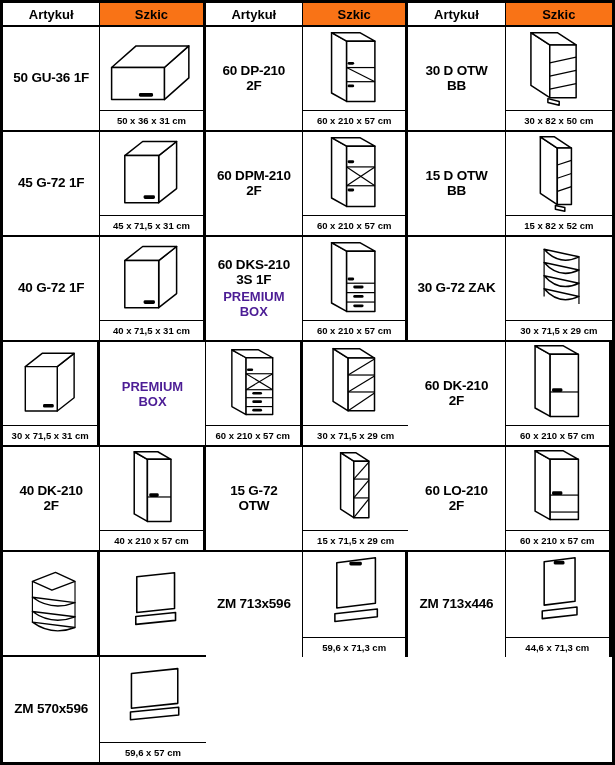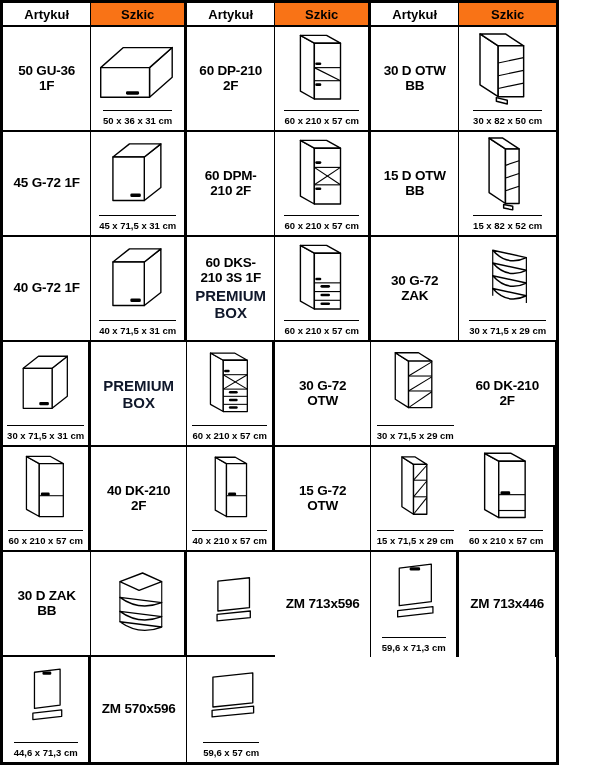--- a/index.html
+++ b/index.html
@@ -1,32 +1,32 @@
 <!DOCTYPE html>
 <html><head>
 <meta charset="utf-8">
 <style>
   html,body{margin:0;padding:0;background:#fff;}
   .catalog{
-    width:559px;height:765px;box-sizing:border-box;
+    width:615px;height:765px;box-sizing:border-box;
     display:grid;
     grid-template-columns:97fr 105fr 97fr 105fr 97fr 106fr;
     grid-template-rows:24px repeat(7,1fr);
     border:3px solid #000;background:#fff;
     font-family:"Liberation Sans",sans-serif;color:#000;
   }
-  .cell{border-right:1.5px solid #000;border-bottom:2.5px solid #000;box-sizing:border-box;min-width:0;min-height:0;overflow:hidden;align-items:center;}
+  .cell{border-right:1.5px solid #000;border-bottom:2.5px solid #000;box-sizing:border-box;min-width:0;min-height:0;overflow:hidden;}
   .c-sk{border-right:3px solid #000;}
   .g2.c-sk{border-right:none;}
   .last-row{border-bottom:none;}
   .hdr{display:flex;align-items:center;justify-content:center;font-size:13px;font-weight:600;}
   .hdr.sk-h{background:#f97316;}
   .art{display:flex;flex-direction:column;align-items:center;justify-content:center;gap:2px;text-align:center;padding:8px;}
   .code{font-size:13.5px;font-weight:700;letter-spacing:-0.2px;line-height:1.1;}
-  .premium{font-size:15px;font-weight:700;color:#0f172a;}
+  .premium{font-size:13px;font-weight:700;color:#4c1d95;}
   .sk{display:flex;flex-direction:column;}
   .draw{flex:1;display:flex;align-items:center;justify-content:center;padding:1px;min-height:0;}
   .draw svg{width:100%;height:100%;}
   .dims{height:19px;border-top:1.5px solid #000;display:flex;align-items:center;justify-content:center;font-size:9.5px;font-weight:700;flex:none;}
 </style>
 </head>
 <body>
 
 <div class="catalog" id="catalog">
   <div class="cell hdr g0">Artykuł</div>
@@ -212,23 +212,20 @@
           <line x1="44" y1="59" x2="74" y2="59" stroke="#000" stroke-width="1.3"></line>
           <line x1="44" y1="69" x2="74" y2="69" stroke="#000" stroke-width="1.3"></line>
           <rect x="51" y="52.5" width="11" height="3" rx="1.5" fill="#000"></rect>
           <rect x="51" y="62" width="11" height="3" rx="1.5" fill="#000"></rect>
           <rect x="51" y="71.5" width="11" height="3" rx="1.5" fill="#000"></rect>
           <rect x="45" y="26" width="7" height="3" rx="1.5" fill="#000"></rect>
         </svg>
       </div>
       <div class="dims">60 x 210 x 57 cm</div>
     </div>
-    <div class="cell art g2">
-      <div class="code">30 G-72 OTW</div>
-    </div>
     <div class="cell sk c-sk g2">
       <div class="draw">
         <svg viewBox="0 0 104 86" preserveAspectRatio="xMidYMid meet">
           <polygon points="44,16 28,6 28,62 44,72" fill="#fff" stroke="#000" stroke-width="1.6" stroke-linejoin="round"></polygon>
           <polygon points="44,16 72,16 56,6 28,6" fill="#fff" stroke="#000" stroke-width="1.6" stroke-linejoin="round"></polygon>
           <polygon points="44,16 72,16 72,72 44,72" fill="#fff" stroke="#000" stroke-width="1.6" stroke-linejoin="round"></polygon>
           <line x1="44" y1="34" x2="72" y2="34" stroke="#000" stroke-width="1.3"></line>
           <line x1="44" y1="52" x2="72" y2="52" stroke="#000" stroke-width="1.3"></line>
           <line x1="44" y1="34" x2="72" y2="17" stroke="#000" stroke-width="1.3"></line>
           <line x1="44" y1="52" x2="72" y2="35" stroke="#000" stroke-width="1.3"></line>
@@ -278,36 +275,36 @@
           <polygon points="50,14 66,14 66,74 50,74" fill="#fff" stroke="#000" stroke-width="1.6" stroke-linejoin="round"></polygon>
           <line x1="50" y1="33" x2="66" y2="33" stroke="#000" stroke-width="1.3"></line>
           <line x1="50" y1="53" x2="66" y2="53" stroke="#000" stroke-width="1.3"></line>
           <line x1="50" y1="33" x2="66" y2="15" stroke="#000" stroke-width="1.3"></line>
           <line x1="50" y1="53" x2="66" y2="34" stroke="#000" stroke-width="1.3"></line>
           <line x1="50" y1="74" x2="66" y2="54" stroke="#000" stroke-width="1.3"></line>
         </svg>
       </div>
       <div class="dims">15 x 71,5 x 29 cm</div>
     </div>
+    <div class="cell art g0">
+      <div class="code">60 LO-210 2F</div>
+    </div>
     <div class="cell sk c-sk g0">
       <div class="draw">
         <svg viewBox="0 0 104 86" preserveAspectRatio="xMidYMid meet">
           <polygon points="44,12 28,3 28,67 44,76" fill="#fff" stroke="#000" stroke-width="1.6" stroke-linejoin="round"></polygon>
           <polygon points="44,12 74,12 58,3 28,3" fill="#fff" stroke="#000" stroke-width="1.6" stroke-linejoin="round"></polygon>
           <polygon points="44,12 74,12 74,76 44,76" fill="#fff" stroke="#000" stroke-width="1.6" stroke-linejoin="round"></polygon>
           <line x1="44" y1="50" x2="74" y2="50" stroke="#000" stroke-width="1.3"></line>
           <rect x="46" y="46" width="11" height="4" rx="1.5" fill="#000"></rect>
           <line x1="44" y1="68" x2="74" y2="68" stroke="#000" stroke-width="1.3"></line>
         </svg>
       </div>
       <div class="dims">60 x 210 x 57 cm</div>
     </div>
-    <div class="cell art g1">
-      <div class="code">30 D ZAK BB</div>
-    </div>
     <div class="cell sk c-sk g1">
       <div class="draw">
         <svg viewBox="0 0 104 86" preserveAspectRatio="xMidYMid meet">
           <polygon points="32,18 58,8 80,18 54,28" fill="#fff" stroke="#000" stroke-width="1.6" stroke-linejoin="round"></polygon>
           <path d="M32,36 L80,42 Q54,52 32,36 Z" fill="#fff" stroke="#000" stroke-width="1.6" stroke-linejoin="round"></path>
           <path d="M32,52 L80,58 Q54,68 32,52 Z" fill="#fff" stroke="#000" stroke-width="1.6" stroke-linejoin="round"></path>
           <path d="M32,64 L80,70 Q54,80 32,64 Z" fill="#fff" stroke="#000" stroke-width="1.6" stroke-linejoin="round"></path>
           <line x1="32" y1="18" x2="32" y2="64" stroke="#000" stroke-width="1.3"></line>
           <line x1="80" y1="18" x2="80" y2="70" stroke="#000" stroke-width="1.3"></line>
         </svg>

